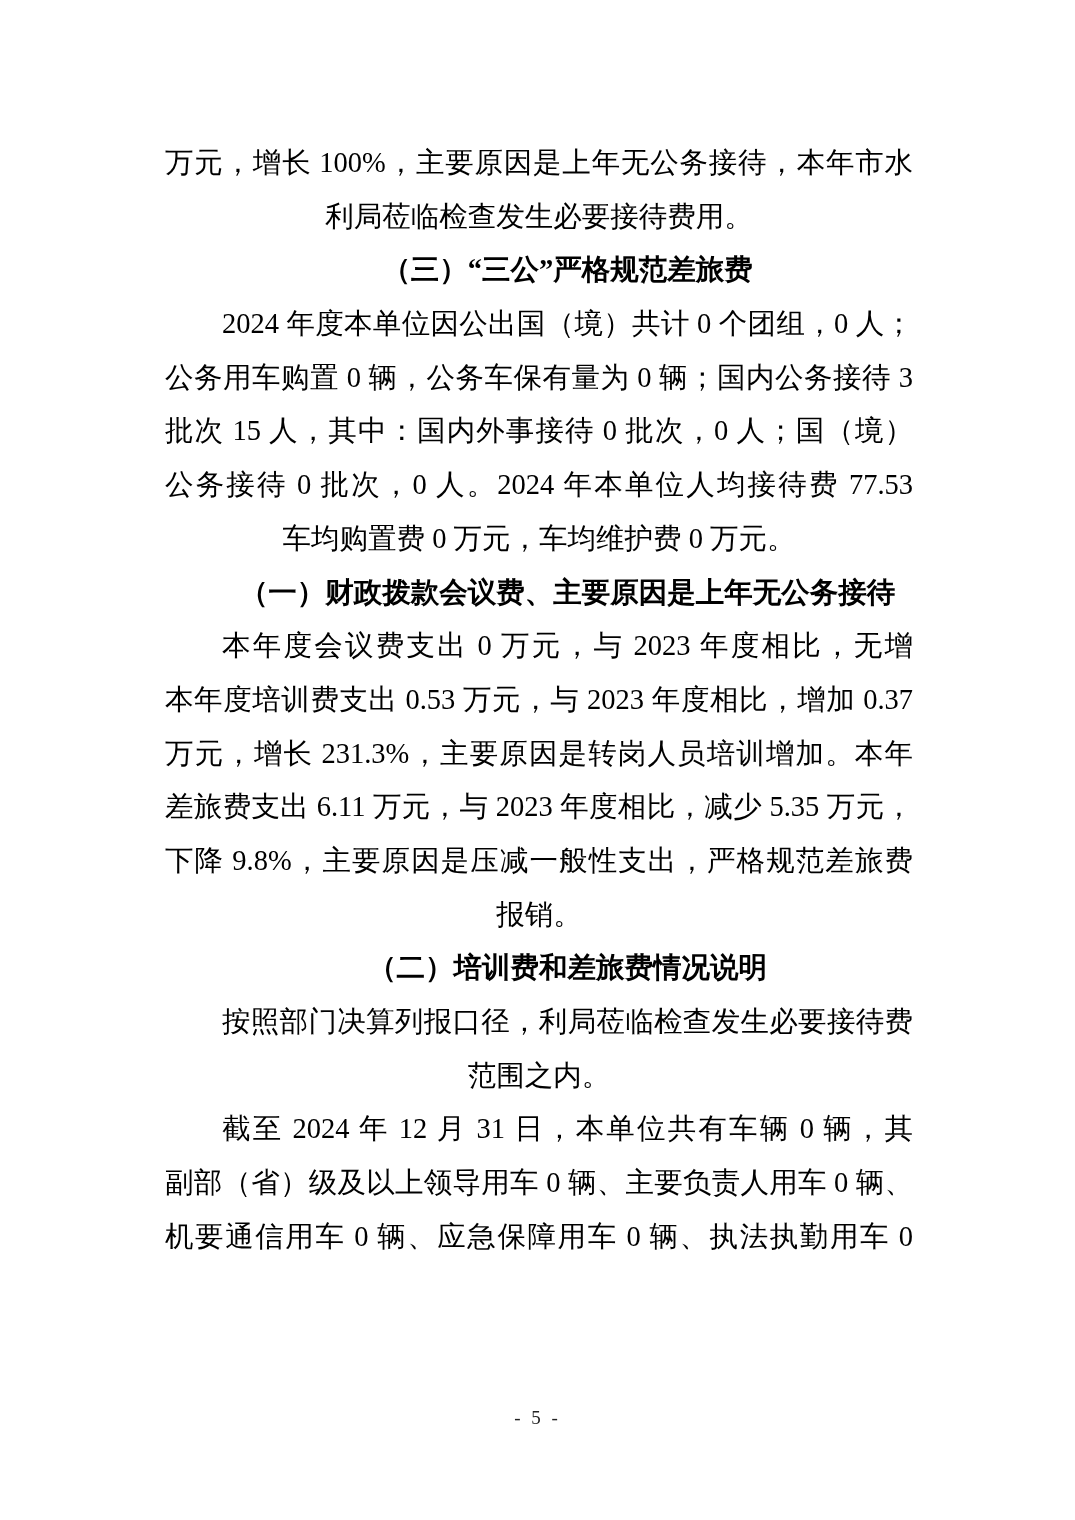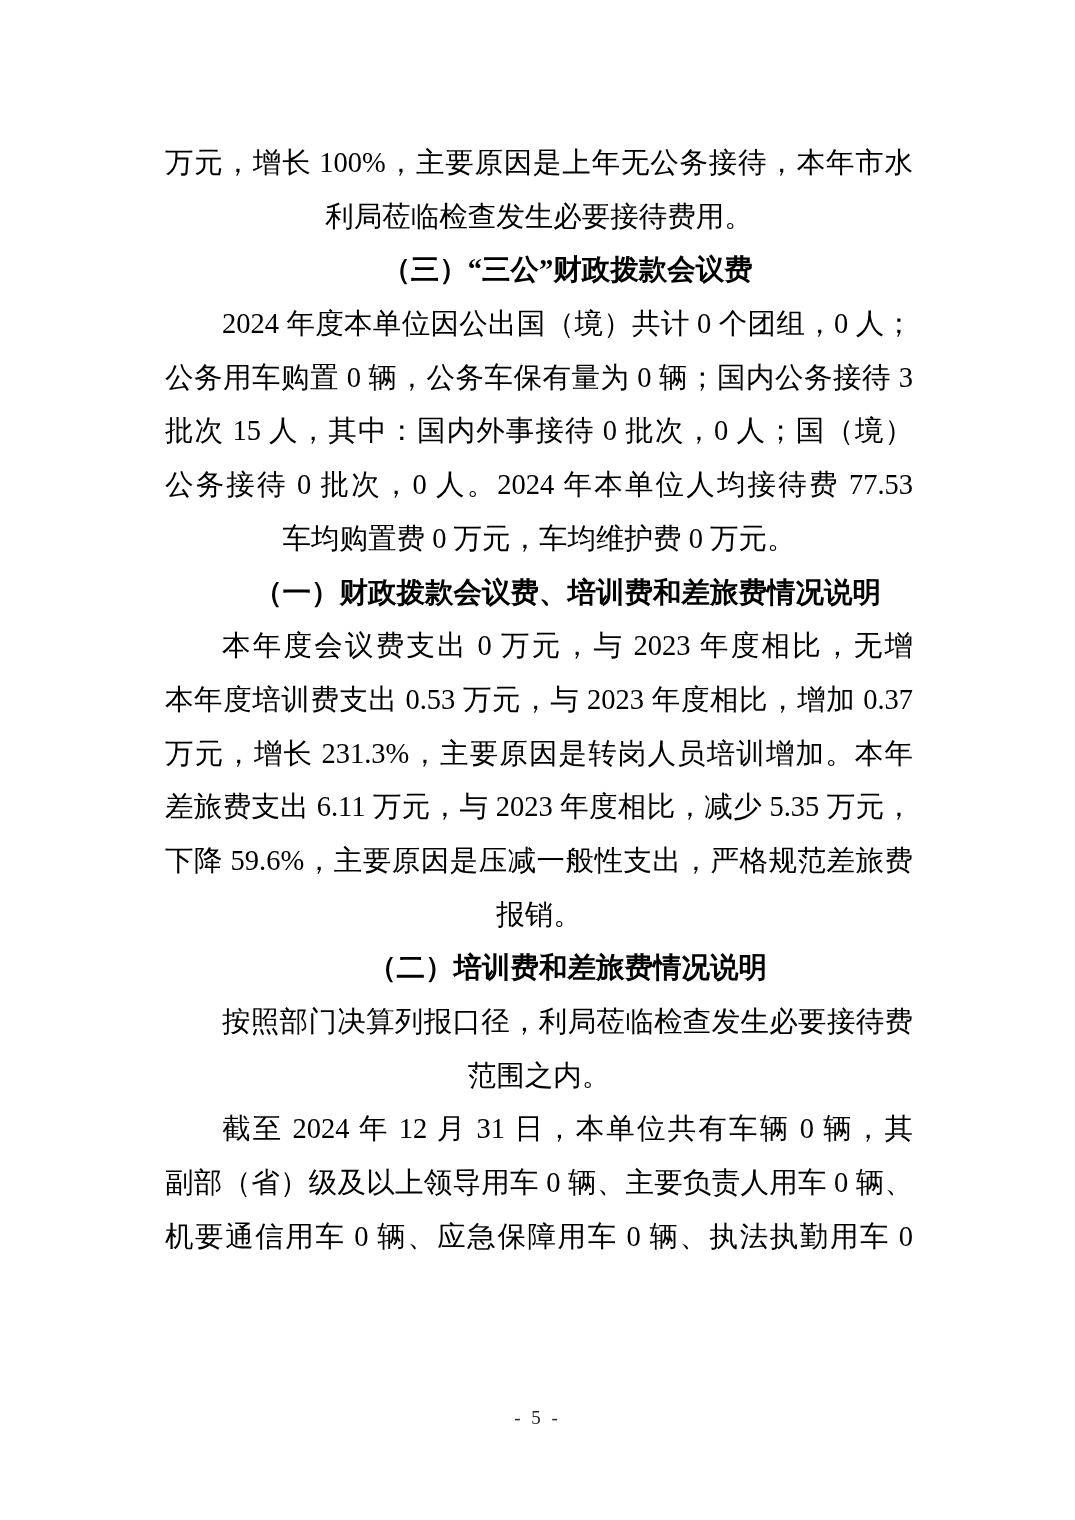--- a/index.html
+++ b/index.html
@@ -50,32 +50,32 @@
     color: #222222;
   }
 </style>
 </head>
 <body>
 
 <div class="page">
   <div class="text-block">
     <div class="ln just">万元，增长 100%，主要原因是上年无公务接待，本年市水</div>
     <div class="ln">利局莅临检查发生必要接待费用。</div>
-    <div class="ln hk ind">（三）“三公”财政拨款会议费</div>
+    <div class="ln hk ind">（三）“三公”严格规范差旅费</div>
     <div class="ln just ind">2024 年度本单位因公出国（境）共计 0 个团组，0 人；</div>
     <div class="ln just">公务用车购置 0 辆，公务车保有量为 0 辆；国内公务接待 3</div>
     <div class="ln just">批次 15 人，其中：国内外事接待 0 批次，0 人；国（境）外</div>
     <div class="ln just">公务接待 0 批次，0 人。2024 年本单位人均接待费 77.53 元，</div>
     <div class="ln">车均购置费 0 万元，车均维护费 0 万元。</div>
-    <div class="ln hk ind">（一）财政拨款会议费、培训费和差旅费情况说明</div>
+    <div class="ln hk ind">（一）财政拨款会议费、主要原因是上年无公务接待</div>
     <div class="ln just ind">本年度会议费支出 0 万元，与 2023 年度相比，无增减。</div>
     <div class="ln just">本年度培训费支出 0.53 万元，与 2023 年度相比，增加 0.37</div>
     <div class="ln just">万元，增长 231.3%，主要原因是转岗人员培训增加。本年度</div>
     <div class="ln just">差旅费支出 6.11 万元，与 2023 年度相比，减少 5.35 万元，</div>
-    <div class="ln just">下降 59.6%，主要原因是压减一般性支出，严格规范差旅费</div>
+    <div class="ln just">下降 9.8%，主要原因是压减一般性支出，严格规范差旅费</div>
     <div class="ln">报销。</div>
     <div class="ln hk ind">（二）培训费和差旅费情况说明</div>
     <div class="ln just ind">按照部门决算列报口径，利局莅临检查发生必要接待费用</div>
     <div class="ln">范围之内。</div>
     <div class="ln just ind">截至 2024 年 12 月 31 日，本单位共有车辆 0 辆，其中，</div>
     <div class="ln just">副部（省）级及以上领导用车 0 辆、主要负责人用车 0 辆、</div>
     <div class="ln just">机要通信用车 0 辆、应急保障用车 0 辆、执法执勤用车 0 辆，</div>
   </div>
 
   <div class="footer">

